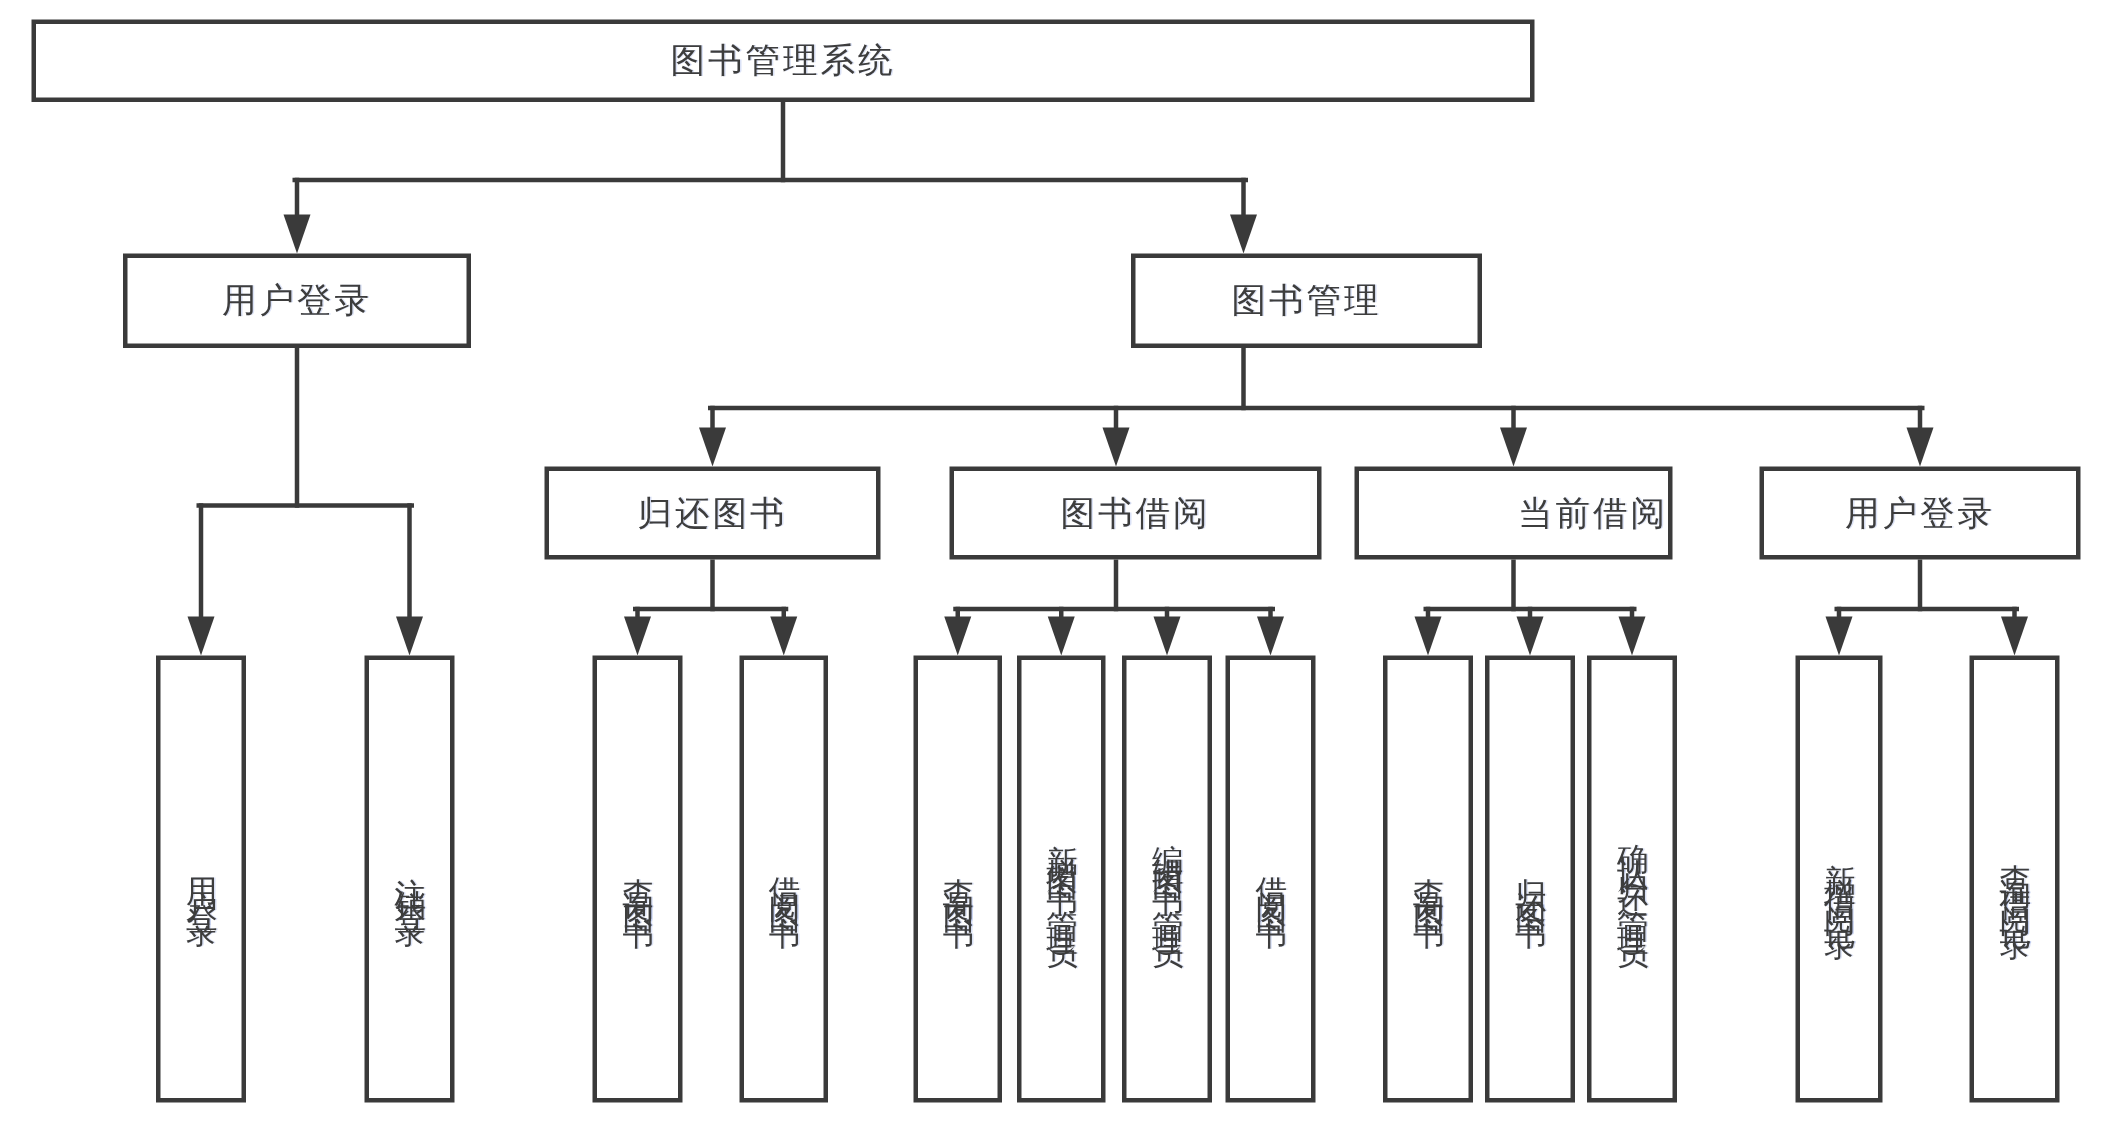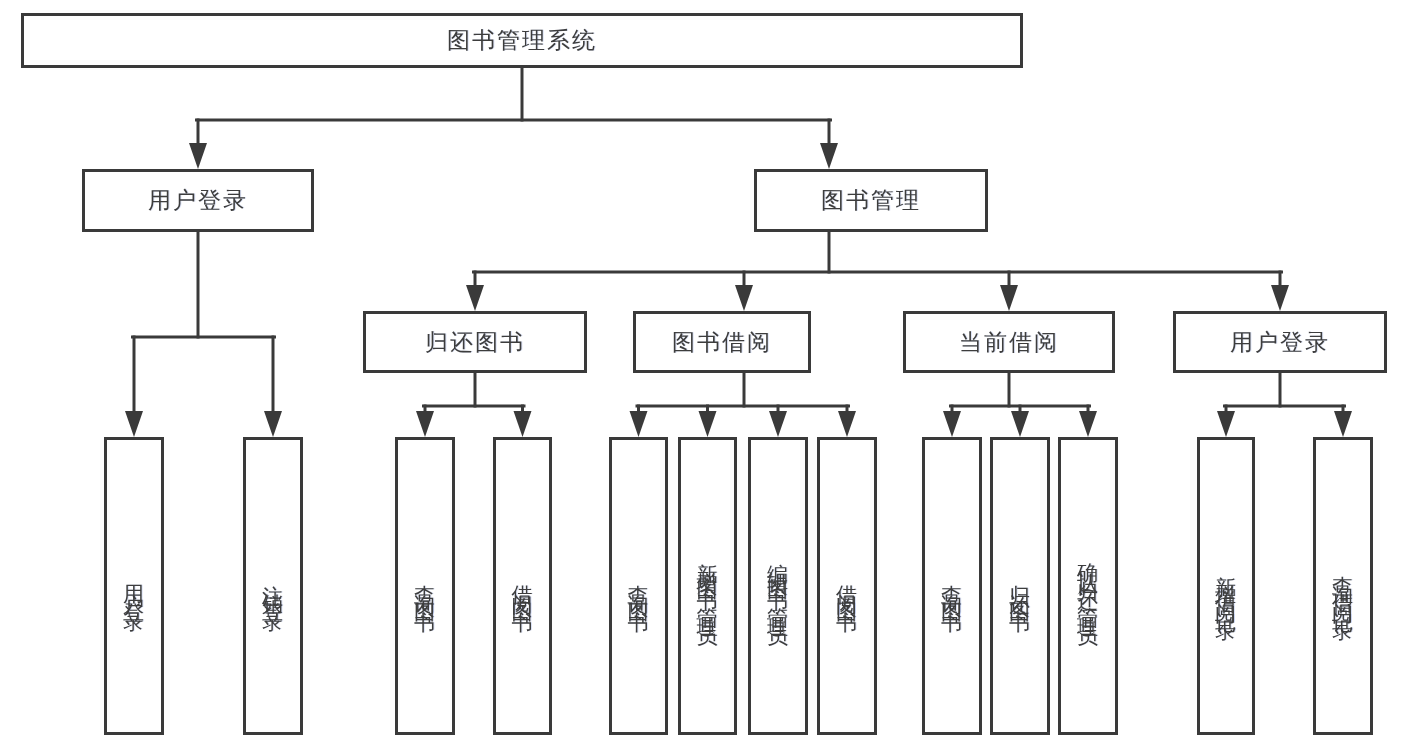--- a/index.html
+++ b/index.html
@@ -133,24 +133,24 @@
       </div>
       <div class="node horizontal" style="left: 82px; top: 169px; width: 232px; height: 63px;">
         <span class="node-label">用户登录</span>
       </div>
       <div class="node horizontal" style="left: 754px; top: 169px; width: 234px; height: 63px;">
         <span class="node-label">图书管理</span>
       </div>
       <div class="node horizontal" style="left: 363px; top: 311px; width: 224px; height: 62px;">
         <span class="node-label">归还图书</span>
       </div>
-      <div class="node horizontal" style="left: 633px; top: 311px; width: 178px; height: 62px; font-family: Liberation Serif, serif;">
+      <div class="node horizontal" style="left: 633px; top: 311px; width: 248px; height: 62px; font-family: Liberation Serif, serif;">
         <span class="node-label">图书借阅</span>
       </div>
-      <div class="node horizontal" style="left: 903px; top: 311px; width: 212px; height: 62px;">
+      <div class="node horizontal" style="left: 903px; top: 311px; width: 212px; height: 62px; justify-content: flex-end;">
         <span class="node-label">当前借阅</span>
       </div>
       <div class="node horizontal" style="left: 1173px; top: 311px; width: 214px; height: 62px;">
         <span class="node-label">用户登录</span>
       </div>
       <div class="node vertical" style="left: 104px; top: 437px; width: 60px; height: 298px;">
         <span class="node-label">用户登录</span>
       </div>
       <div class="node vertical" style="left: 243px; top: 437px; width: 60px; height: 298px;">
         <span class="node-label">注销登录</span>

